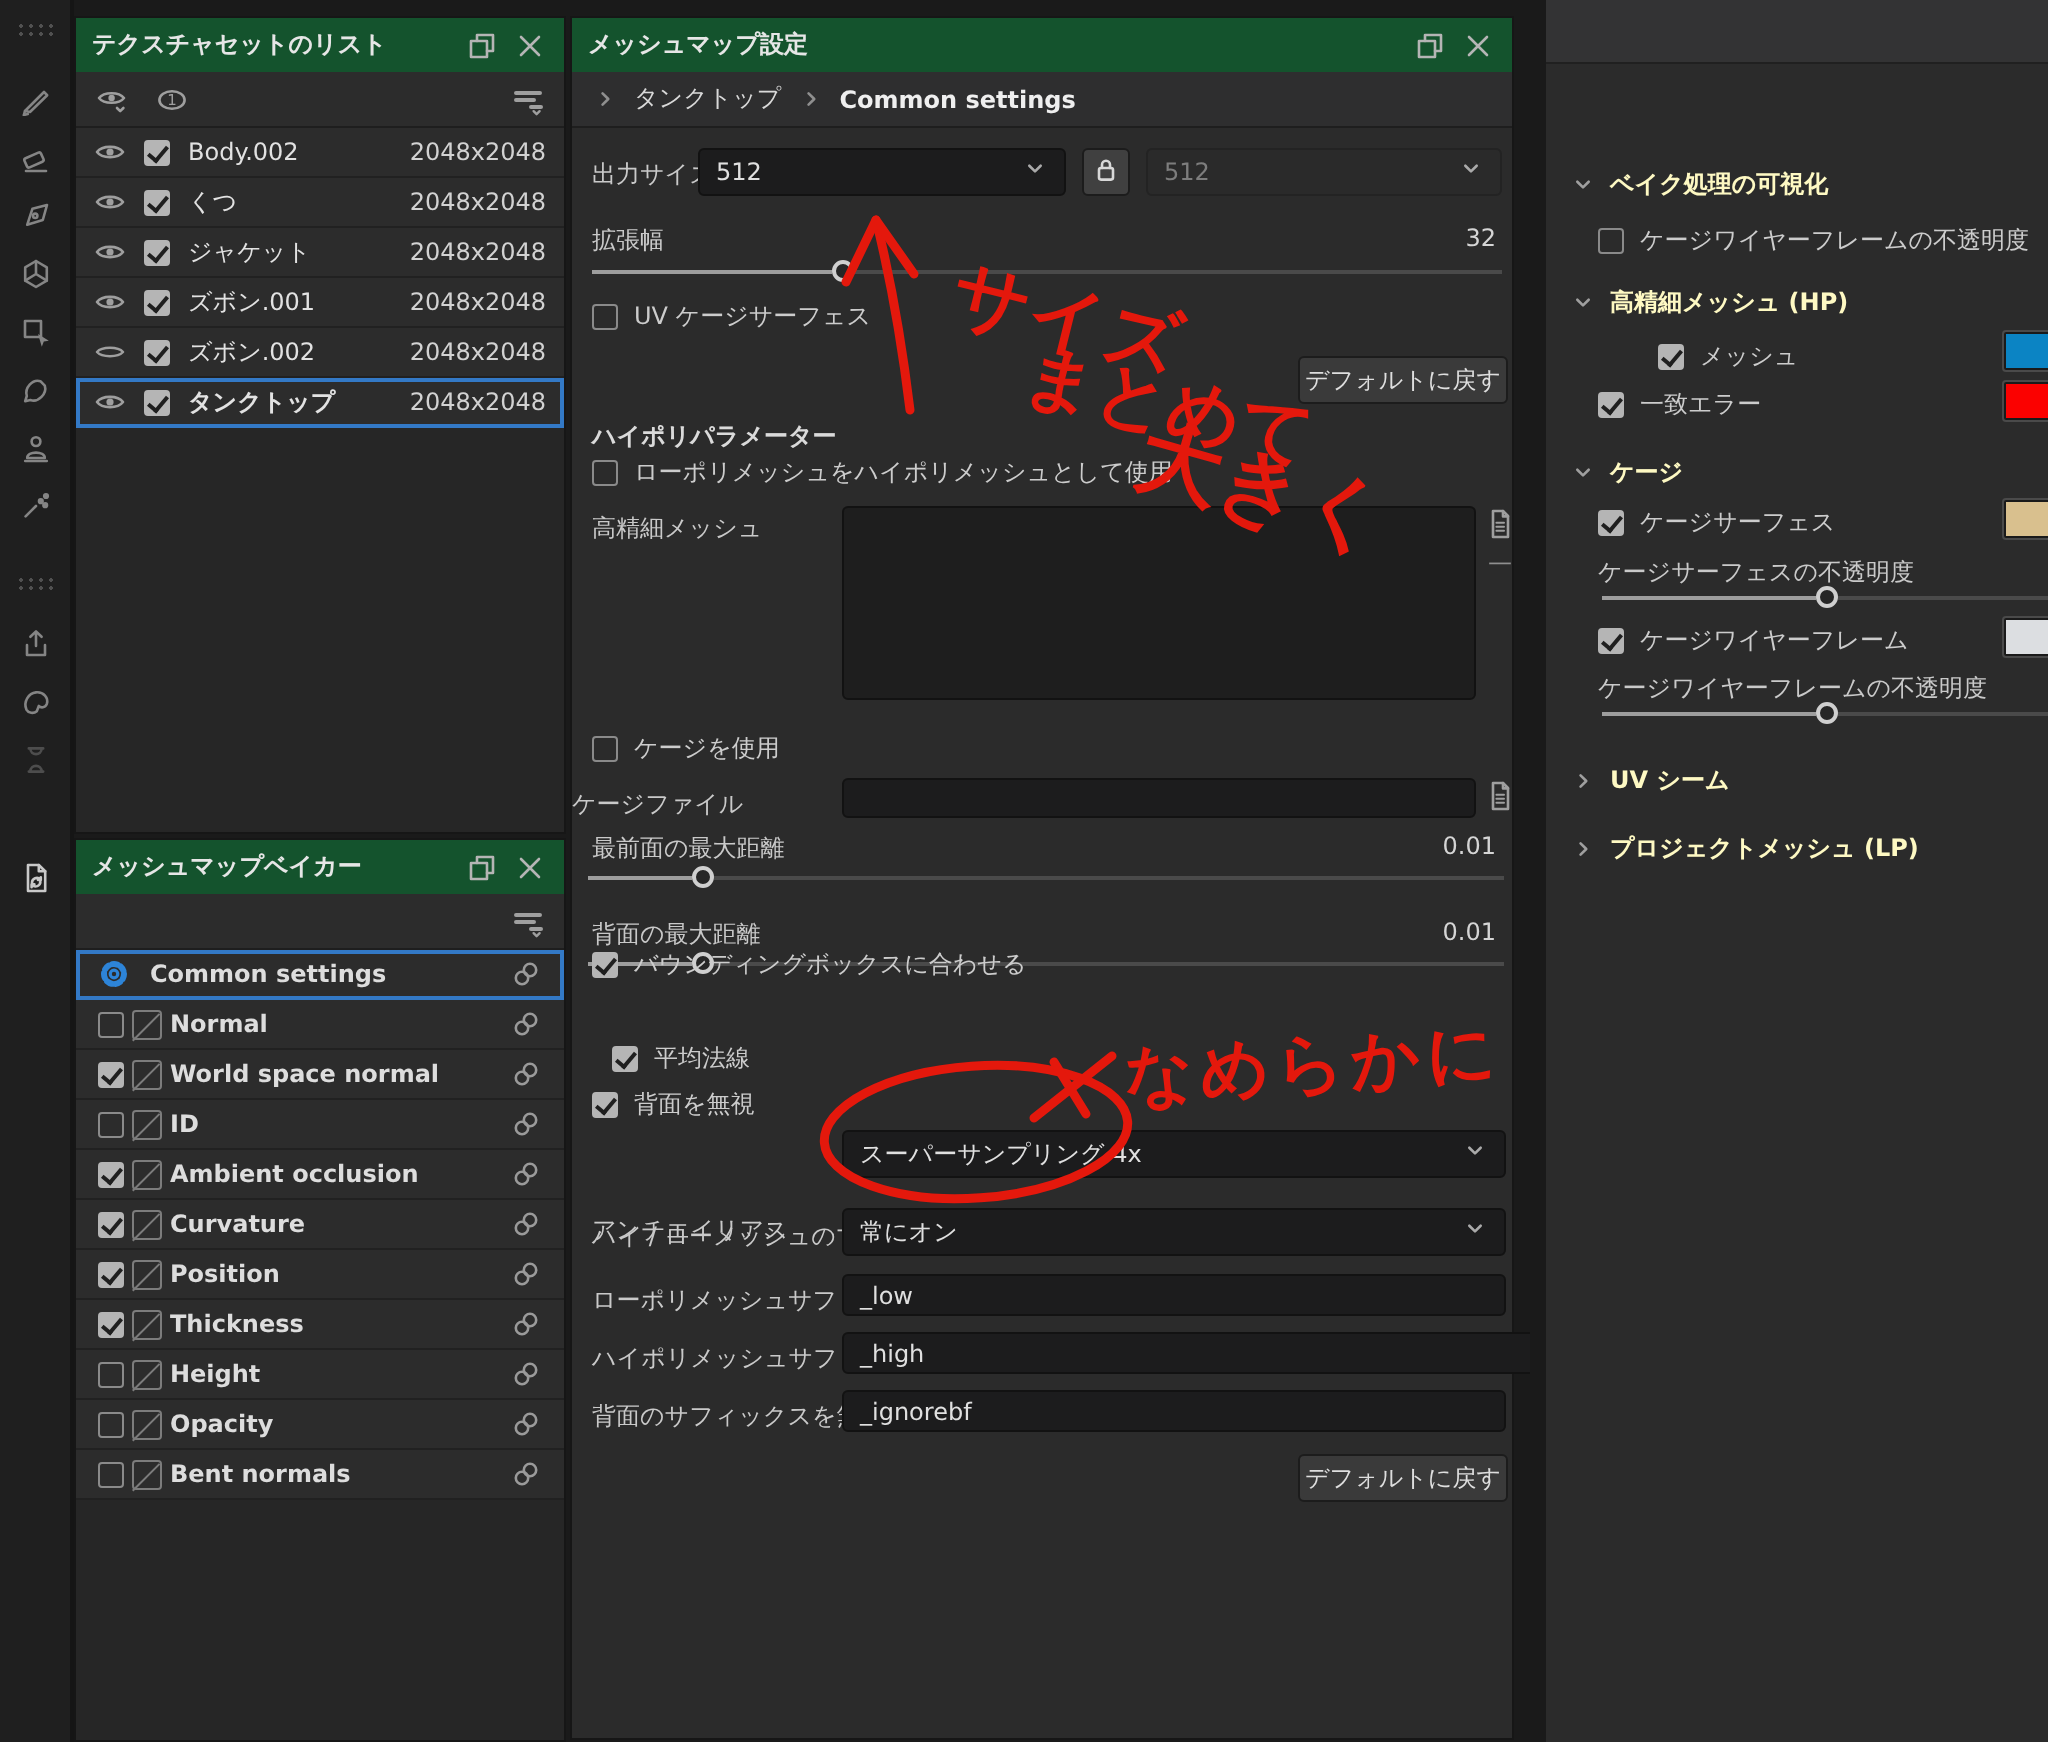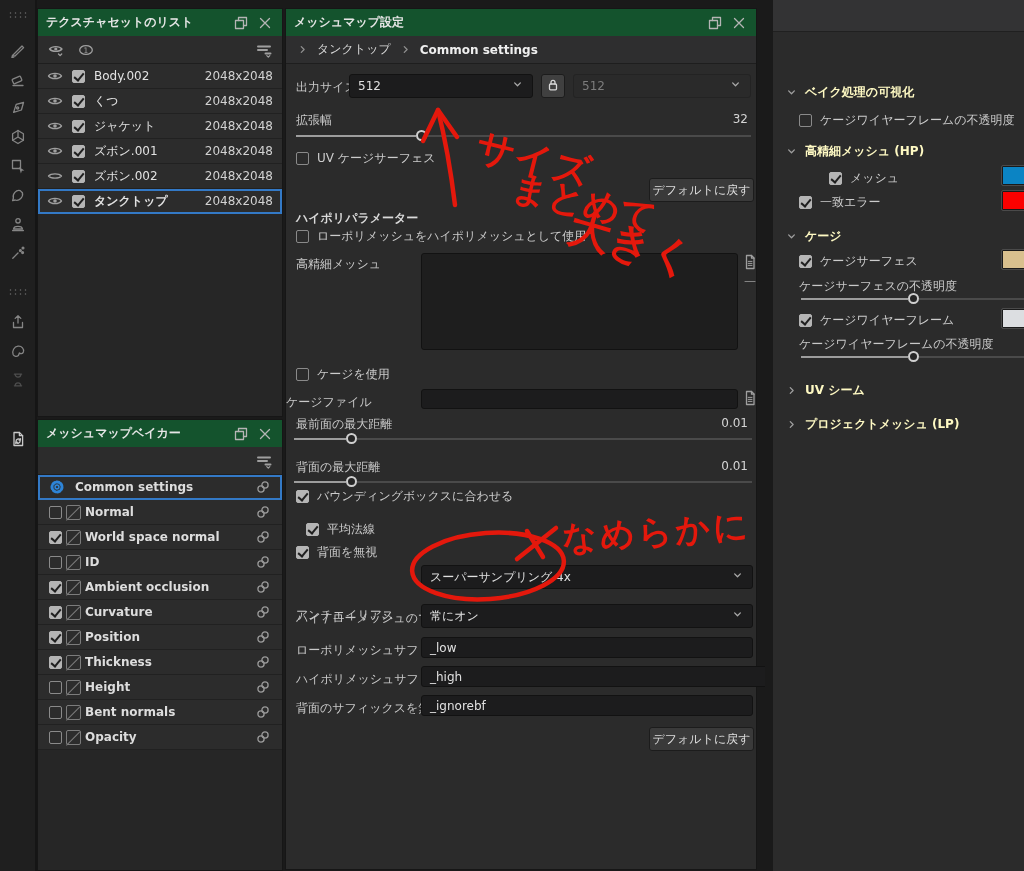--- a/index.html
+++ b/index.html
@@ -441,32 +441,32 @@
           <span class="link ric">
             <svg width="16" height="16" viewBox="0 0 16 16" fill="none" stroke="currentColor" stroke-width="1.3" stroke-linecap="round" stroke-linejoin="round">
               <circle cx="6" cy="10" r="3.1"></circle>
               <circle cx="10" cy="6" r="3.1"></circle>
             </svg>
           </span>
         </div>
         <div class="brow">
           <span class="cb"></span>
           <span class="thumb-ic"></span>
+          <span class="name">Opacity</span>
+          <span class="link ric">
+            <svg width="16" height="16" viewBox="0 0 16 16" fill="none" stroke="currentColor" stroke-width="1.3" stroke-linecap="round" stroke-linejoin="round">
+              <circle cx="6" cy="10" r="3.1"></circle>
+              <circle cx="10" cy="6" r="3.1"></circle>
+            </svg>
+          </span>
+        </div>
+        <div class="brow">
+          <span class="cb"></span>
+          <span class="thumb-ic"></span>
           <span class="name">Bent normals</span>
-          <span class="link ric">
-            <svg width="16" height="16" viewBox="0 0 16 16" fill="none" stroke="currentColor" stroke-width="1.3" stroke-linecap="round" stroke-linejoin="round">
-              <circle cx="6" cy="10" r="3.1"></circle>
-              <circle cx="10" cy="6" r="3.1"></circle>
-            </svg>
-          </span>
-        </div>
-        <div class="brow">
-          <span class="cb"></span>
-          <span class="thumb-ic"></span>
-          <span class="name">Opacity</span>
           <span class="link ric">
             <svg width="16" height="16" viewBox="0 0 16 16" fill="none" stroke="currentColor" stroke-width="1.3" stroke-linecap="round" stroke-linejoin="round">
               <circle cx="6" cy="10" r="3.1"></circle>
               <circle cx="10" cy="6" r="3.1"></circle>
             </svg>
           </span>
         </div>
       </div>
   </div>
 
@@ -581,21 +581,21 @@
       </div>
 
       <span class="lbl" style="left:10px; top:395px;">背面の最大距離</span>
       <span class="val" style="right:8px; top:395px;">0.01</span>
       <div class="slider" style="left:8px; top:412px; width:458px;">
         <span class="tr-l" style="width:52px;"></span>
           <span class="tr-r" style="width:395px;"></span>
         <span class="knob" style="left:52px;"></span>
       </div>
 
-      <div class="check-row" style="left:10px; top:424px;">
+      <div class="check-row" style="left:10px; top:410px;">
         <span class="cb checked"></span>
         <span>バウンディングボックスに合わせる</span>
       </div>
       <div class="check-row" style="left:20px; top:457px;">
         <span class="cb checked"></span>
         <span>平均法線</span>
       </div>
       <div class="check-row" style="left:10px; top:480px;">
         <span class="cb checked"></span>
         <span>背面を無視</span>

